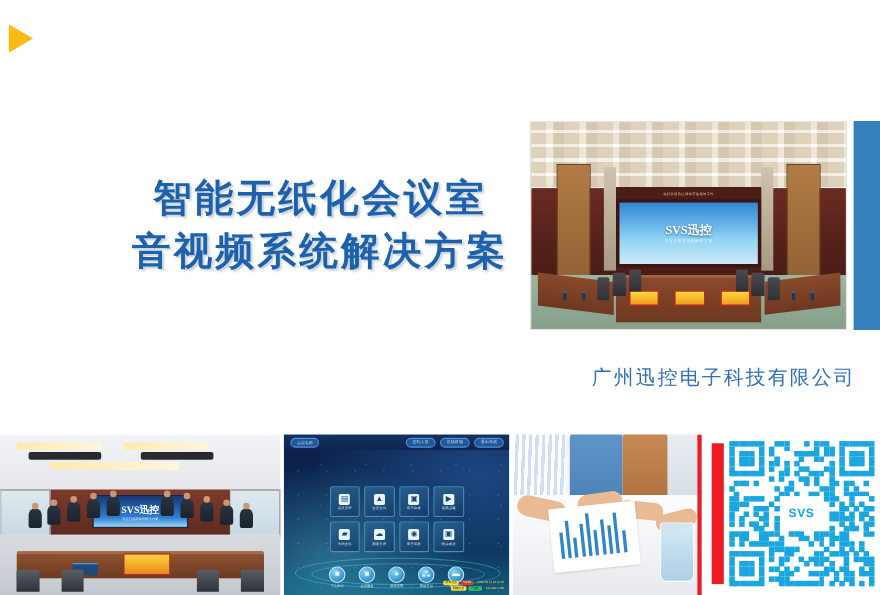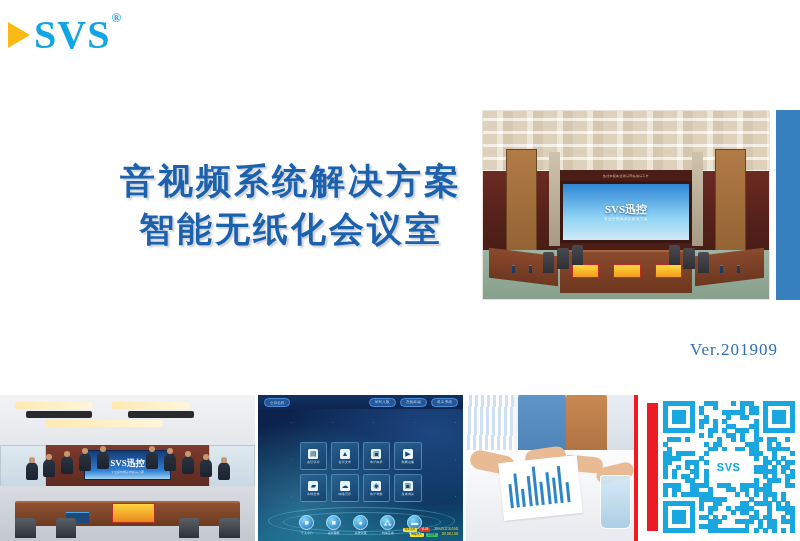--- a/index.html
+++ b/index.html
@@ -429,28 +429,25 @@
     font-family:"Liberation Sans",sans-serif;
     font-size:11px;font-weight:700;color:#13A5E3;letter-spacing:0.5px;
   }
   .qr-m{position:absolute;background:#1AA7E0;}
 </style>
 </head>
 <body>
 
 <div id="logo">
   <div id="logo-triangle"></div>
-  <div id="logo-text">
-    <span>SVS</span><span id="logo-reg">®</span>
-  </div>
 </div>
 
 <div id="main-title">
+  <div class="title-line">智能无纸化会议室</div>
   <div class="title-line">音视频系统解决方案</div>
-  <div class="title-line">智能无纸化会议室</div>
 </div>
 
 <div id="hero-image">
   <div class="hero-ceiling"></div>
   <div class="hero-backwall"></div>
   <div class="hero-door left"></div>
   <div class="hero-door right"></div>
   <div class="hero-panel l"></div>
   <div class="hero-panel r"></div>
   <div class="hero-banner">热烈欢迎各位领导莅临指导工作</div>
@@ -475,21 +472,21 @@
   <div class="hero-chair" style="right:31%;bottom:18%"></div>
   <div class="hero-mon" style="left:10%"></div>
   <div class="hero-mon" style="left:16%"></div>
   <div class="hero-mon" style="right:10%"></div>
   <div class="hero-mon" style="right:16%"></div>
 </div>
 
 <div id="right-bar"></div>
 
 <div id="company-block">
-  <div id="version">Ver.201909</div>
+  <div id="company-name">广州迅控电子科技有限公司</div>
 </div>
 
 <div id="bottom-strip">
 
   <div class="strip-panel" id="panel-room">
     <div class="room-ceiling">
       <div class="room-ceil-line" style="left:6%;top:14%;width:30%;"></div>
       <div class="room-ceil-line" style="left:44%;top:14%;width:30%;"></div>
       <div class="room-ceil-dark" style="left:10%;top:30%;width:26%;"></div>
       <div class="room-ceil-dark" style="left:50%;top:30%;width:26%;"></div>

